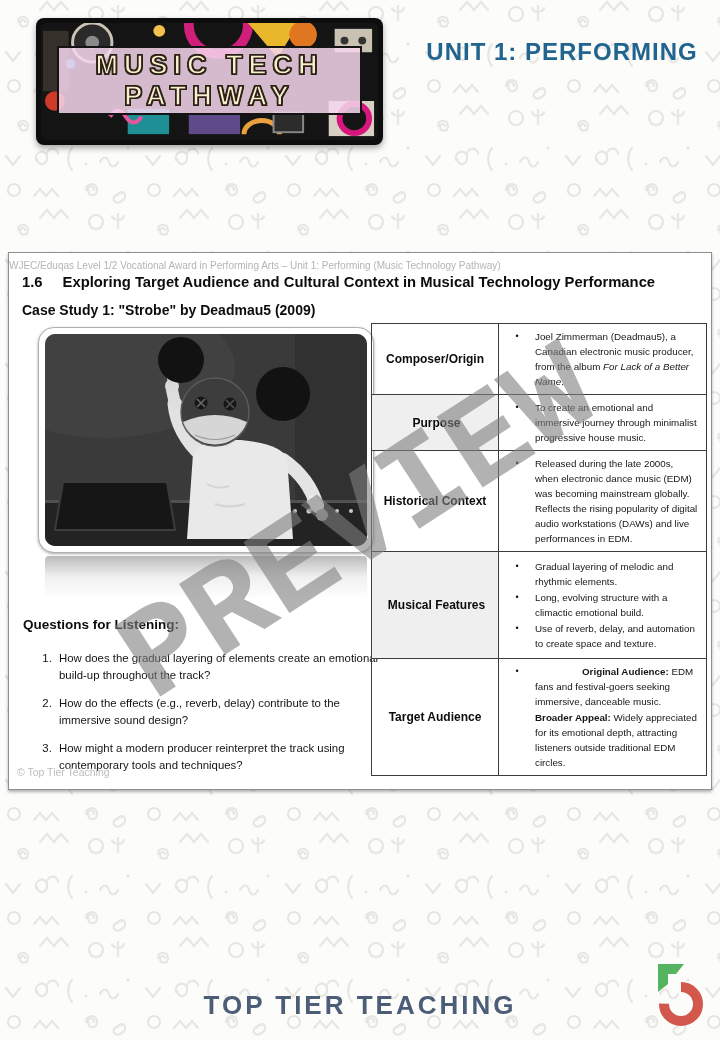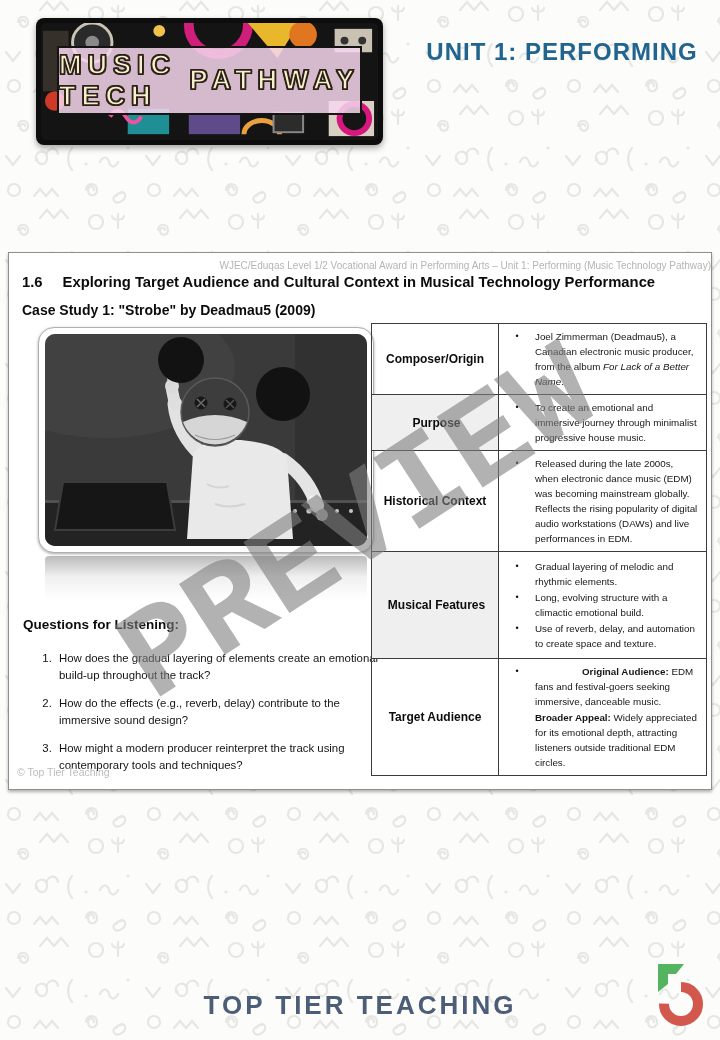--- a/index.html
+++ b/index.html
@@ -6,34 +6,34 @@
   .canvas{position:relative;width:720px;height:1040px;background:#fcfcfa;overflow:hidden;
           font-family:"Liberation Sans",sans-serif;color:#111;}
   .bg-pattern{position:absolute;left:0;top:0;width:720px;height:1040px;}
 
   
   .banner{position:absolute;left:36px;top:18px;width:347px;height:127px;background:#0d0d0d;
           border-radius:8px;box-shadow:0 3px 6px rgba(0,0,0,.35);}
   .collage{position:absolute;left:5px;top:5px;width:337px;height:117px;border-radius:5px;}
   .banner-box{position:absolute;left:21px;top:28px;width:305px;height:69px;box-sizing:border-box;
           background:rgba(246,214,238,.86);border:2px solid #141414;
-          display:flex;flex-direction:row;align-items:center;justify-content:center;}
+          display:flex;flex-direction:column;align-items:center;justify-content:center;}
   .banner-line{font-weight:bold;font-size:27px;line-height:31px;letter-spacing:6px;color:#f7efcd;
           -webkit-text-stroke:1.4px #2b2115;
           text-shadow:-1px -1px 0 #2b2115,1px -1px 0 #2b2115,-1px 1px 0 #2b2115,1px 1px 0 #2b2115;}
 
   
   .title-block{position:absolute;left:412px;top:22px;width:300px;text-align:center;}
   .title-line{font-size:19px;line-height:25px;letter-spacing:.5px;color:#171717;}
   .unit{margin-top:16px;font-size:24px;font-weight:bold;letter-spacing:1px;color:#20648f;}
 
   
   .page-doc{position:absolute;left:8px;top:252px;width:702px;height:536px;background:#ffffff;
           border:1px solid #8f8f8f;box-shadow:0 2px 3px rgba(0,0,0,.3);overflow:hidden;}
-  .running-header{position:absolute;top:7px;left:0;right:0;text-align:right;font-size:10px;color:#b5b4b2;}
+  .running-header{position:absolute;top:7px;left:0;right:0;text-align:left;font-size:10px;color:#b5b4b2;}
   .doc-heading{position:absolute;top:21px;left:13px;right:8px;font-size:14.8px;font-weight:bold;color:#0c0c0c;
           display:flex;gap:20px;white-space:nowrap;}
   .doc-subheading{position:absolute;top:49px;left:13px;font-size:14px;font-weight:bold;color:#0c0c0c;}
 
   .photo-frame{position:absolute;left:29px;top:74px;width:336px;height:226px;box-sizing:border-box;
           border:1px solid #b0b0b0;border-radius:16px;background:#fff;padding:6px;
           box-shadow:0 1px 3px rgba(0,0,0,.35);}
   .photo-frame svg{width:100%;height:100%;border-radius:10px;display:block;}
   .photo-reflection{position:absolute;left:36px;top:303px;width:322px;height:46px;
           background:linear-gradient(to bottom,rgba(75,75,75,.38),rgba(160,160,160,.16) 45%,rgba(255,255,255,0) 95%);

